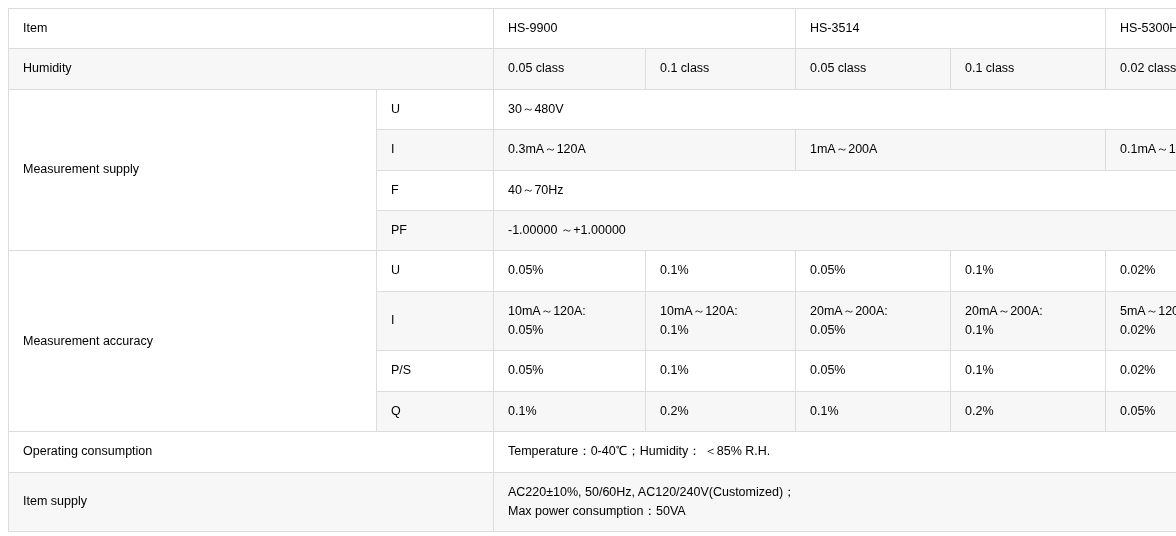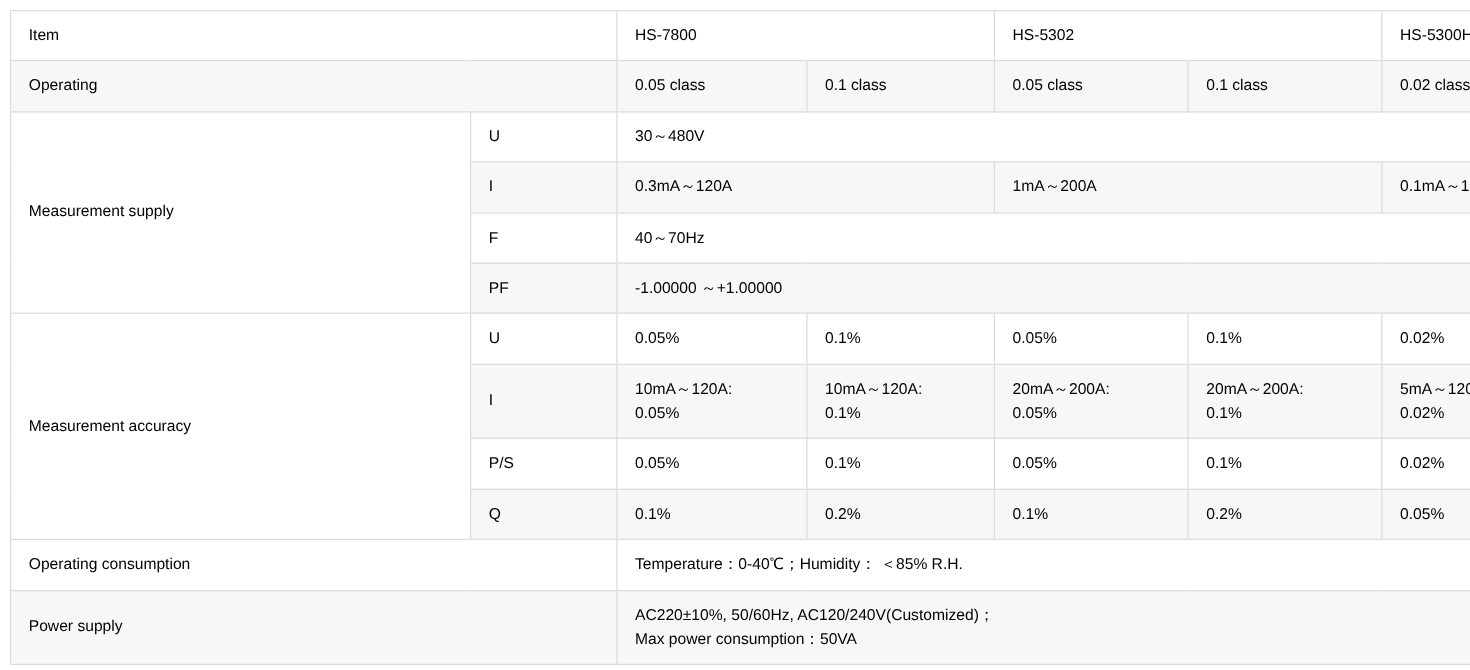--- a/index.html
+++ b/index.html
@@ -72,27 +72,27 @@
         <col class="c-a">
         <col class="c-b">
         <col class="c-c">
         <col class="c-d">
         <col class="c-e">
     </colgroup>
     <tbody>
 
       <tr class="plain">
         <td class="label-cell" colspan="2">Item</td>
-        <td colspan="2">HS-7800</td>
-        <td colspan="2">HS-5302</td>
+        <td colspan="2">HS-9900</td>
+        <td colspan="2">HS-3514</td>
         <td>HS-5300H</td>
       </tr>
 
       <tr class="shaded">
-        <td class="label-cell" colspan="2">Operating</td>
+        <td class="label-cell" colspan="2">Humidity</td>
         <td>0.05 class</td>
         <td>0.1 class</td>
         <td>0.05 class</td>
         <td>0.1 class</td>
         <td>0.02 class</td>
       </tr>
 
       <tr class="plain">
         <td class="label-cell" rowspan="4">Measurement supply</td>
         <td class="sub-label">U</td>
@@ -167,21 +167,21 @@
         <td>0.2%</td>
         <td>0.05%</td>
       </tr>
 
       <tr class="plain">
         <td class="label-cell" colspan="2">Operating consumption</td>
         <td colspan="5">Temperature：0-40℃；Humidity： ＜85% R.H.</td>
       </tr>
 
       <tr class="shaded">
-        <td class="label-cell" colspan="2">Power supply</td>
+        <td class="label-cell" colspan="2">Item supply</td>
         <td class="multi-line" colspan="5">
           <span>AC220±10%,  50/60Hz,  AC120/240V(Customized)；</span>
           <span>Max power consumption：50VA</span>
         </td>
       </tr>
     </tbody>
   </table>
 </div>
 
 </body></html>

